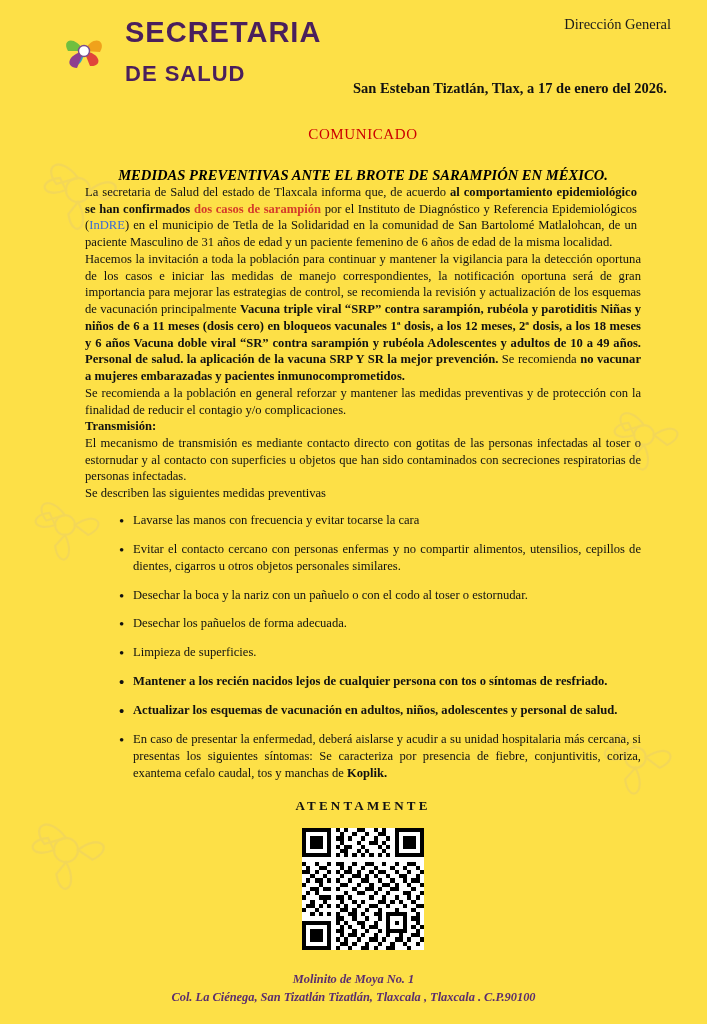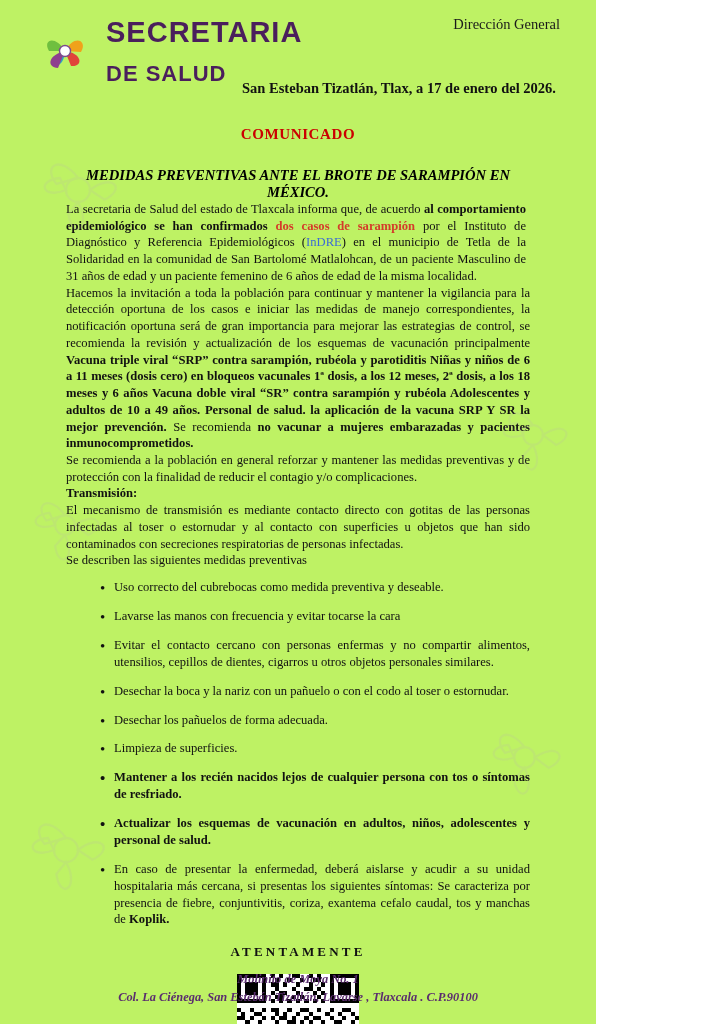--- a/index.html
+++ b/index.html
@@ -10,24 +10,25 @@
   body {
     width: 727px;
     height: 1024px;
     font-family: "Liberation Serif", serif;
     color: #111111;
     position: relative;
     overflow: hidden;
   }
   .page {
     position: relative;
-    width: 596px;
+    width: 707px;
     height: 1024px;
-    background: #bef264;
+    background: #fde047;
     box-sizing: border-box;
+    padding-left: 19px;
   }
 
   
   .header {
     position: relative;
     height: 112px;
     padding: 14px 30px 0 30px;
     box-sizing: border-box;
   }
   .logo-block {
@@ -81,21 +82,21 @@
 
   
   .content {
     padding: 0 66px 0 66px;
     box-sizing: border-box;
   }
   .comunicado {
     text-align: center;
     color: #cc0000;
     font-family: "Liberation Serif", serif;
-    font-weight: bold;
+    font-weight: normal;
     font-size: 15px;
     letter-spacing: 0.6px;
     margin-top: 14px;
   }
   .titulo {
     text-align: center;
     font-family: "Liberation Serif", serif;
     font-weight: bold;
     font-size: 14.6px;
     margin-top: 24px;
@@ -272,21 +273,20 @@
     <p class="par p2"><span>Hacemos la invitación a toda la población para continuar y mantener la vigilancia para la detección oportuna de los casos e iniciar las medidas de manejo correspondientes, la notificación oportuna será de gran importancia para mejorar las estrategias de control, se recomienda la revisión y actualización de los esquemas de vacunación principalmente </span><span class="b">Vacuna triple viral “SRP” contra sarampión, rubéola y parotiditis  Niñas y niños de 6 a 11 meses (dosis cero) en bloqueos vacunales 1ª dosis, a los 12 meses,  2ª dosis, a los 18 meses y 6 años Vacuna doble viral “SR” contra sarampión y rubéola  Adolescentes y adultos de 10 a 49 años.  Personal de salud. la aplicación de la vacuna SRP Y SR la mejor prevención.</span><span> Se recomienda </span><span class="b">no vacunar a mujeres embarazadas y pacientes inmunocomprometidos.</span></p>
 
     <p class="par p3">Se recomienda a la población en general reforzar y mantener las medidas preventivas y de protección con la finalidad de reducir el contagio y/o complicaciones.</p>
 
     <p class="par p4"><span class="subhead">Transmisión:</span></p>
     <p class="par">El mecanismo de transmisión es mediante contacto directo con gotitas de las personas infectadas al toser o estornudar y al contacto con superficies u objetos que han sido contaminados con secreciones respiratorias de personas infectadas.</p>
 
     <p class="par p5">Se describen las siguientes medidas preventivas</p>
 
     <ul class="medidas">
-      <li>Uso correcto del cubrebocas como medida preventiva y deseable.</li>
       <li>Lavarse las manos con frecuencia y evitar tocarse la cara</li>
       <li>Evitar el contacto cercano con personas enfermas y no compartir alimentos,  utensilios, cepillos de dientes, cigarros u otros objetos personales similares.</li>
       <li>Desechar la boca y la nariz con un pañuelo o con el codo al toser o estornudar.</li>
       <li>Desechar los pañuelos de forma adecuada.</li>
       <li>Limpieza de superficies.</li>
       <li class="bold">Mantener a los recién nacidos lejos de cualquier persona con tos o síntomas de resfriado.</li>
       <li class="bold">Actualizar los esquemas de vacunación en adultos,  niños, adolescentes y personal de salud.</li>
       <li><span>En caso de presentar la enfermedad, deberá aislarse y acudir a su unidad hospitalaria más cercana, si presentas los siguientes síntomas: Se caracteriza por presencia de fiebre, conjuntivitis, coriza, exantema cefalo caudal,  tos y manchas de </span><span class="b">Koplik.</span></li>
     </ul>
 
@@ -525,16 +525,16 @@
           <rect x="20" y="28" width="2" height="1"></rect>
             <rect x="25" y="28" width="1" height="1"></rect>
         </g>
       </svg>
     </div>
 
   </div>
 
   <div class="footer">
     <div class="f1">Molinito de Moya No. 1</div>
-    <div class="f2">Col. La Ciénega, San Estebán Tizatlán, Lavarse , Tlaxcala .  C.P.90100</div>
+    <div class="f2">Col. La Ciénega, San Tizatlán Tizatlán, Tlaxcala , Tlaxcala .  C.P.90100</div>
   </div>
 
 </div>
 
 </body></html>

